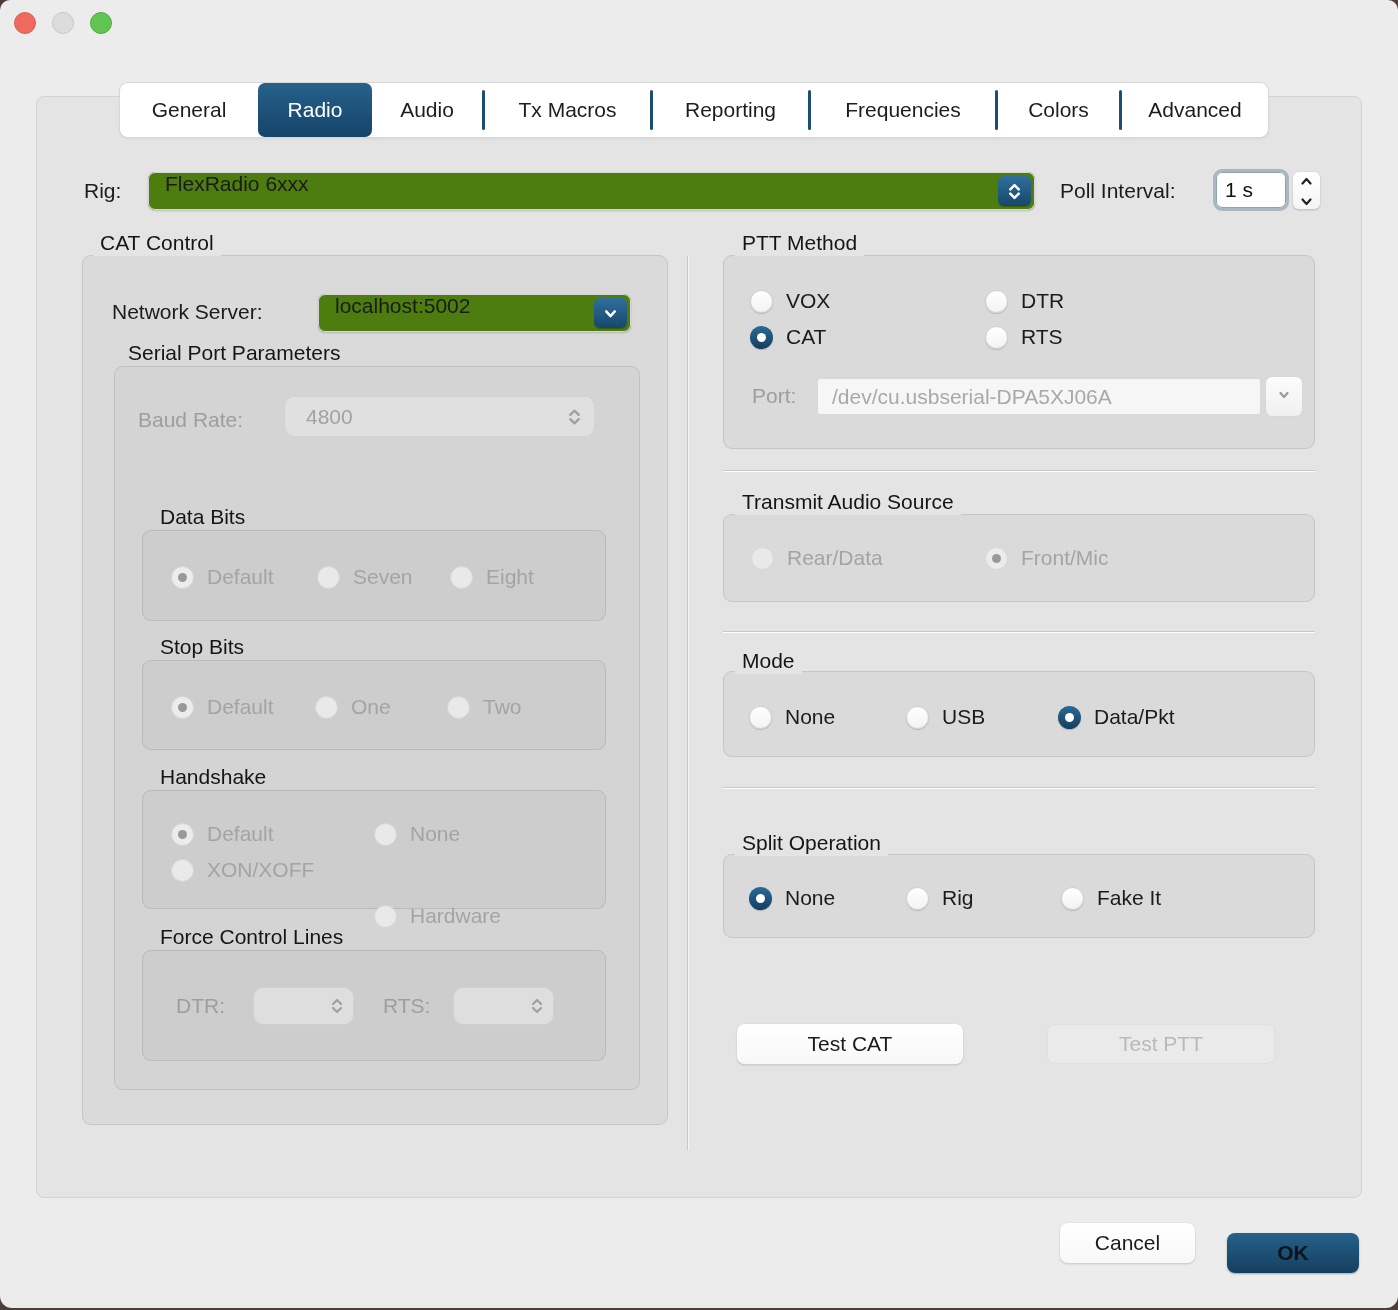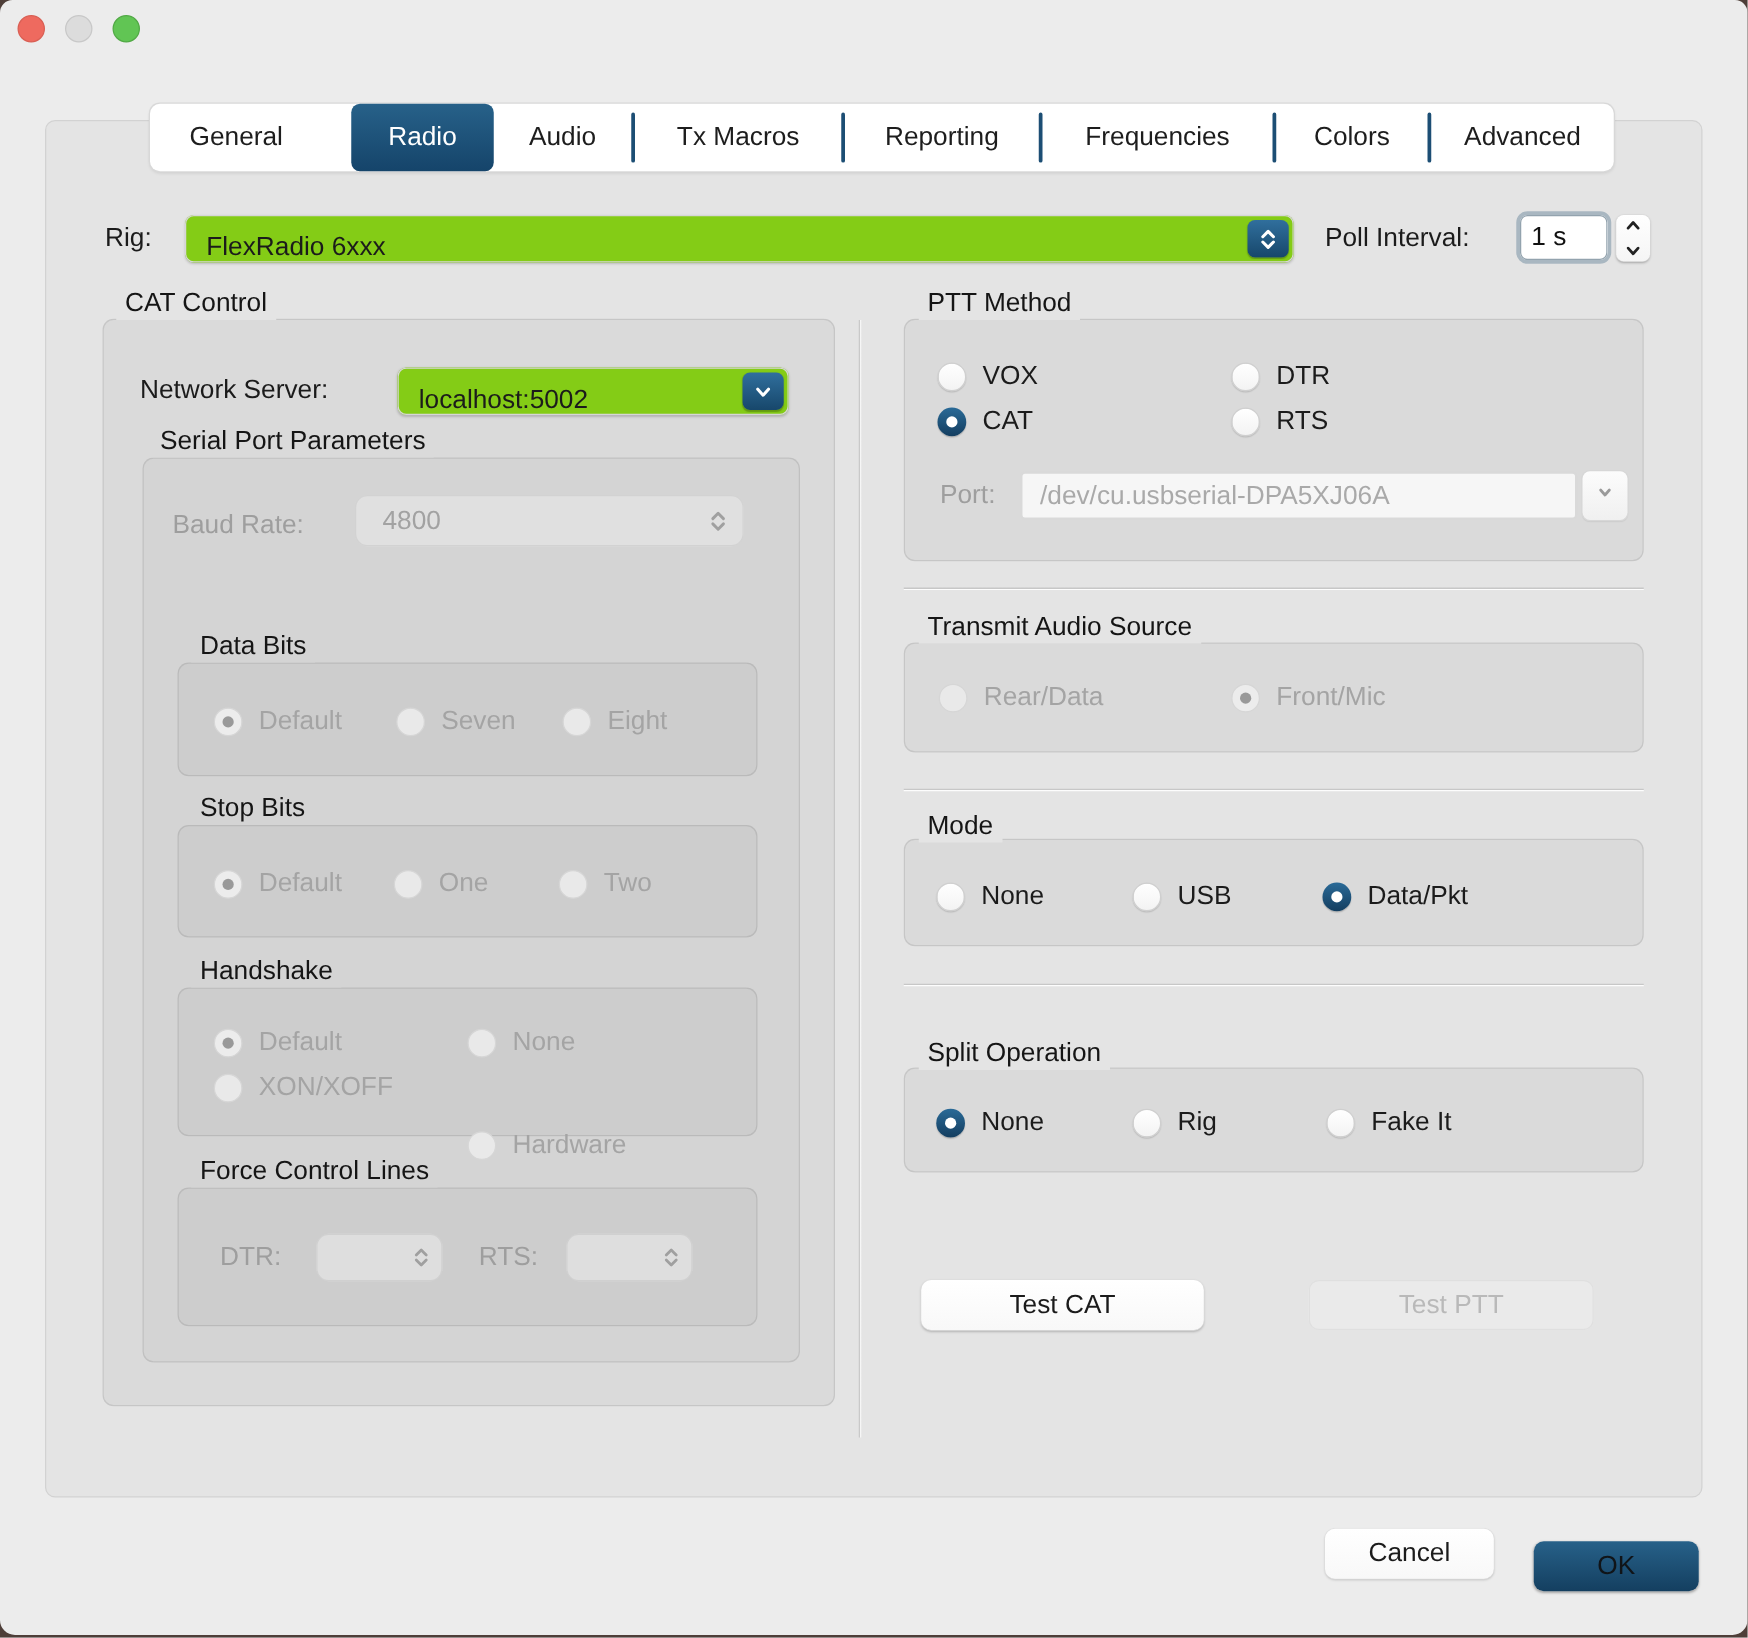--- a/index.html
+++ b/index.html
@@ -14,38 +14,38 @@
   .tl.gray{left:52px;background:#dcdcdc;border:1px solid #c8c8c8;}
   .tl.green{left:90px;background:#61c554;border:1px solid #51a945;}
   
   .panel{position:absolute;left:36px;top:96px;width:1326px;height:1102px;background:#e4e4e4;
          border:1px solid #d2d2d2;border-radius:8px;box-sizing:border-box;}
   
   .tabs{position:absolute;left:120px;top:83px;height:54px;display:flex;align-items:stretch;
         background:#ffffff;border-radius:8px;box-shadow:0 0 0 1px #d8d8d8,0 1px 3px rgba(0,0,0,.12);
         z-index:5;}
   .tab{display:flex;align-items:center;justify-content:center;font-size:21px;color:#1d1d1d;cursor:default;}
-  .tab.active{background:linear-gradient(180deg,#276189,#15446a);color:#ffffff;border-radius:7px;margin-left:23px;}
+  .tab.active{background:linear-gradient(180deg,#276189,#15446a);color:#ffffff;border-radius:7px;}
   .tabsep{width:3px;background:#1c4e74;border-radius:2px;margin:7px 0;}
   
   .flabel{position:absolute;font-size:21px;color:#1b1b1b;white-space:nowrap;}
   .flabel.dis{color:#9e9e9e;}
   .glabel{position:absolute;z-index:2;font-size:21px;color:#151515;line-height:26px;
           padding:0 7px;white-space:nowrap;}
   .bg-panel{background:#e4e4e4;} .bg-cat{background:#dadada;} .bg-serial{background:#d4d4d4;}
   .gbox{position:absolute;border-radius:9px;border:1px solid rgba(0,0,0,0.09);box-sizing:border-box;}
   .lvl1{background:#dadada;} .lvl2{background:#d4d4d4;} .lvl3{background:#cdcdcd;}
   .hdiv{position:absolute;left:723px;width:592px;height:2px;
         background:linear-gradient(180deg,#c7c7c7 0,#c7c7c7 50%,#fdfdfd 50%,#fdfdfd 100%);}
   .vdiv{position:absolute;left:687px;top:256px;width:2px;height:894px;
         background:linear-gradient(90deg,#c9c9c9 0,#c9c9c9 50%,#f6f6f6 50%,#f6f6f6 100%);}
   
-  .combo{position:absolute;background:#84cc16;border-radius:7px;box-sizing:border-box;
+  .combo{position:absolute;background:#4d7c0f;border-radius:7px;box-sizing:border-box;
          box-shadow:inset 0 0 0 1px #d6d6d6,0 1px 2px rgba(0,0,0,.18);
-         display:flex;align-items:flex-end;font-size:21px;color:#1b1b1b;padding-left:17px;}
+         display:flex;align-items:flex-start;font-size:21px;color:#1b1b1b;padding-left:17px;}
   .bluebtn{position:absolute;right:4px;top:4px;bottom:4px;width:33px;border-radius:6px;
            background:linear-gradient(180deg,#306f9d,#17476b);display:flex;align-items:center;
            justify-content:center;box-shadow:0 1px 1px rgba(0,0,0,.25);}
   .combo-dis{position:absolute;background:#e0e0e0;border-radius:10px;box-sizing:border-box;
              box-shadow:inset 0 0 0 1px rgba(0,0,0,.06);display:flex;align-items:center;
              font-size:21px;color:#a2a2a2;padding-left:22px;}
   .chev-right{position:absolute;right:13px;top:50%;transform:translateY(-50%);display:flex;}
   .portfield{position:absolute;background:#f6f6f6;border:2px solid #d9d9d9;border-radius:4px;
              box-sizing:border-box;display:flex;align-items:center;font-size:21px;color:#a9a9a9;
              padding-left:14px;white-space:nowrap;overflow:hidden;}
@@ -75,21 +75,21 @@
   .rb.dis-on{background:#ececec;border:1px solid #d6d6d6;}
   .rb.dis-on::after{content:'';position:absolute;left:6px;top:6px;width:9px;height:9px;
           border-radius:50%;background:#999999;}
   
   .btn{position:absolute;border-radius:8px;font-size:21px;display:flex;align-items:center;
        justify-content:center;box-sizing:border-box;cursor:default;}
   .btn.white{background:linear-gradient(180deg,#ffffff,#f8f8f8);color:#1b1b1b;
        box-shadow:0 0 0 0.5px #dedede,0 1px 2px rgba(0,0,0,.22);}
   .btn.disb{background:#eaeaea;color:#b9b9b9;box-shadow:inset 0 0 0 1px rgba(0,0,0,.045);}
   .btn.primary{background:linear-gradient(180deg,#276189,#143f60);color:#101418;
-       box-shadow:0 1px 2px rgba(0,0,0,.3);}
+       box-shadow:0 1px 2px rgba(0,0,0,.3);font-weight:bold;}
 </style>
 </head>
 <body>
 
 <div class="window">
 
   <span class="tl red"></span>
   <span class="tl gray"></span>
   <span class="tl green"></span>
 

